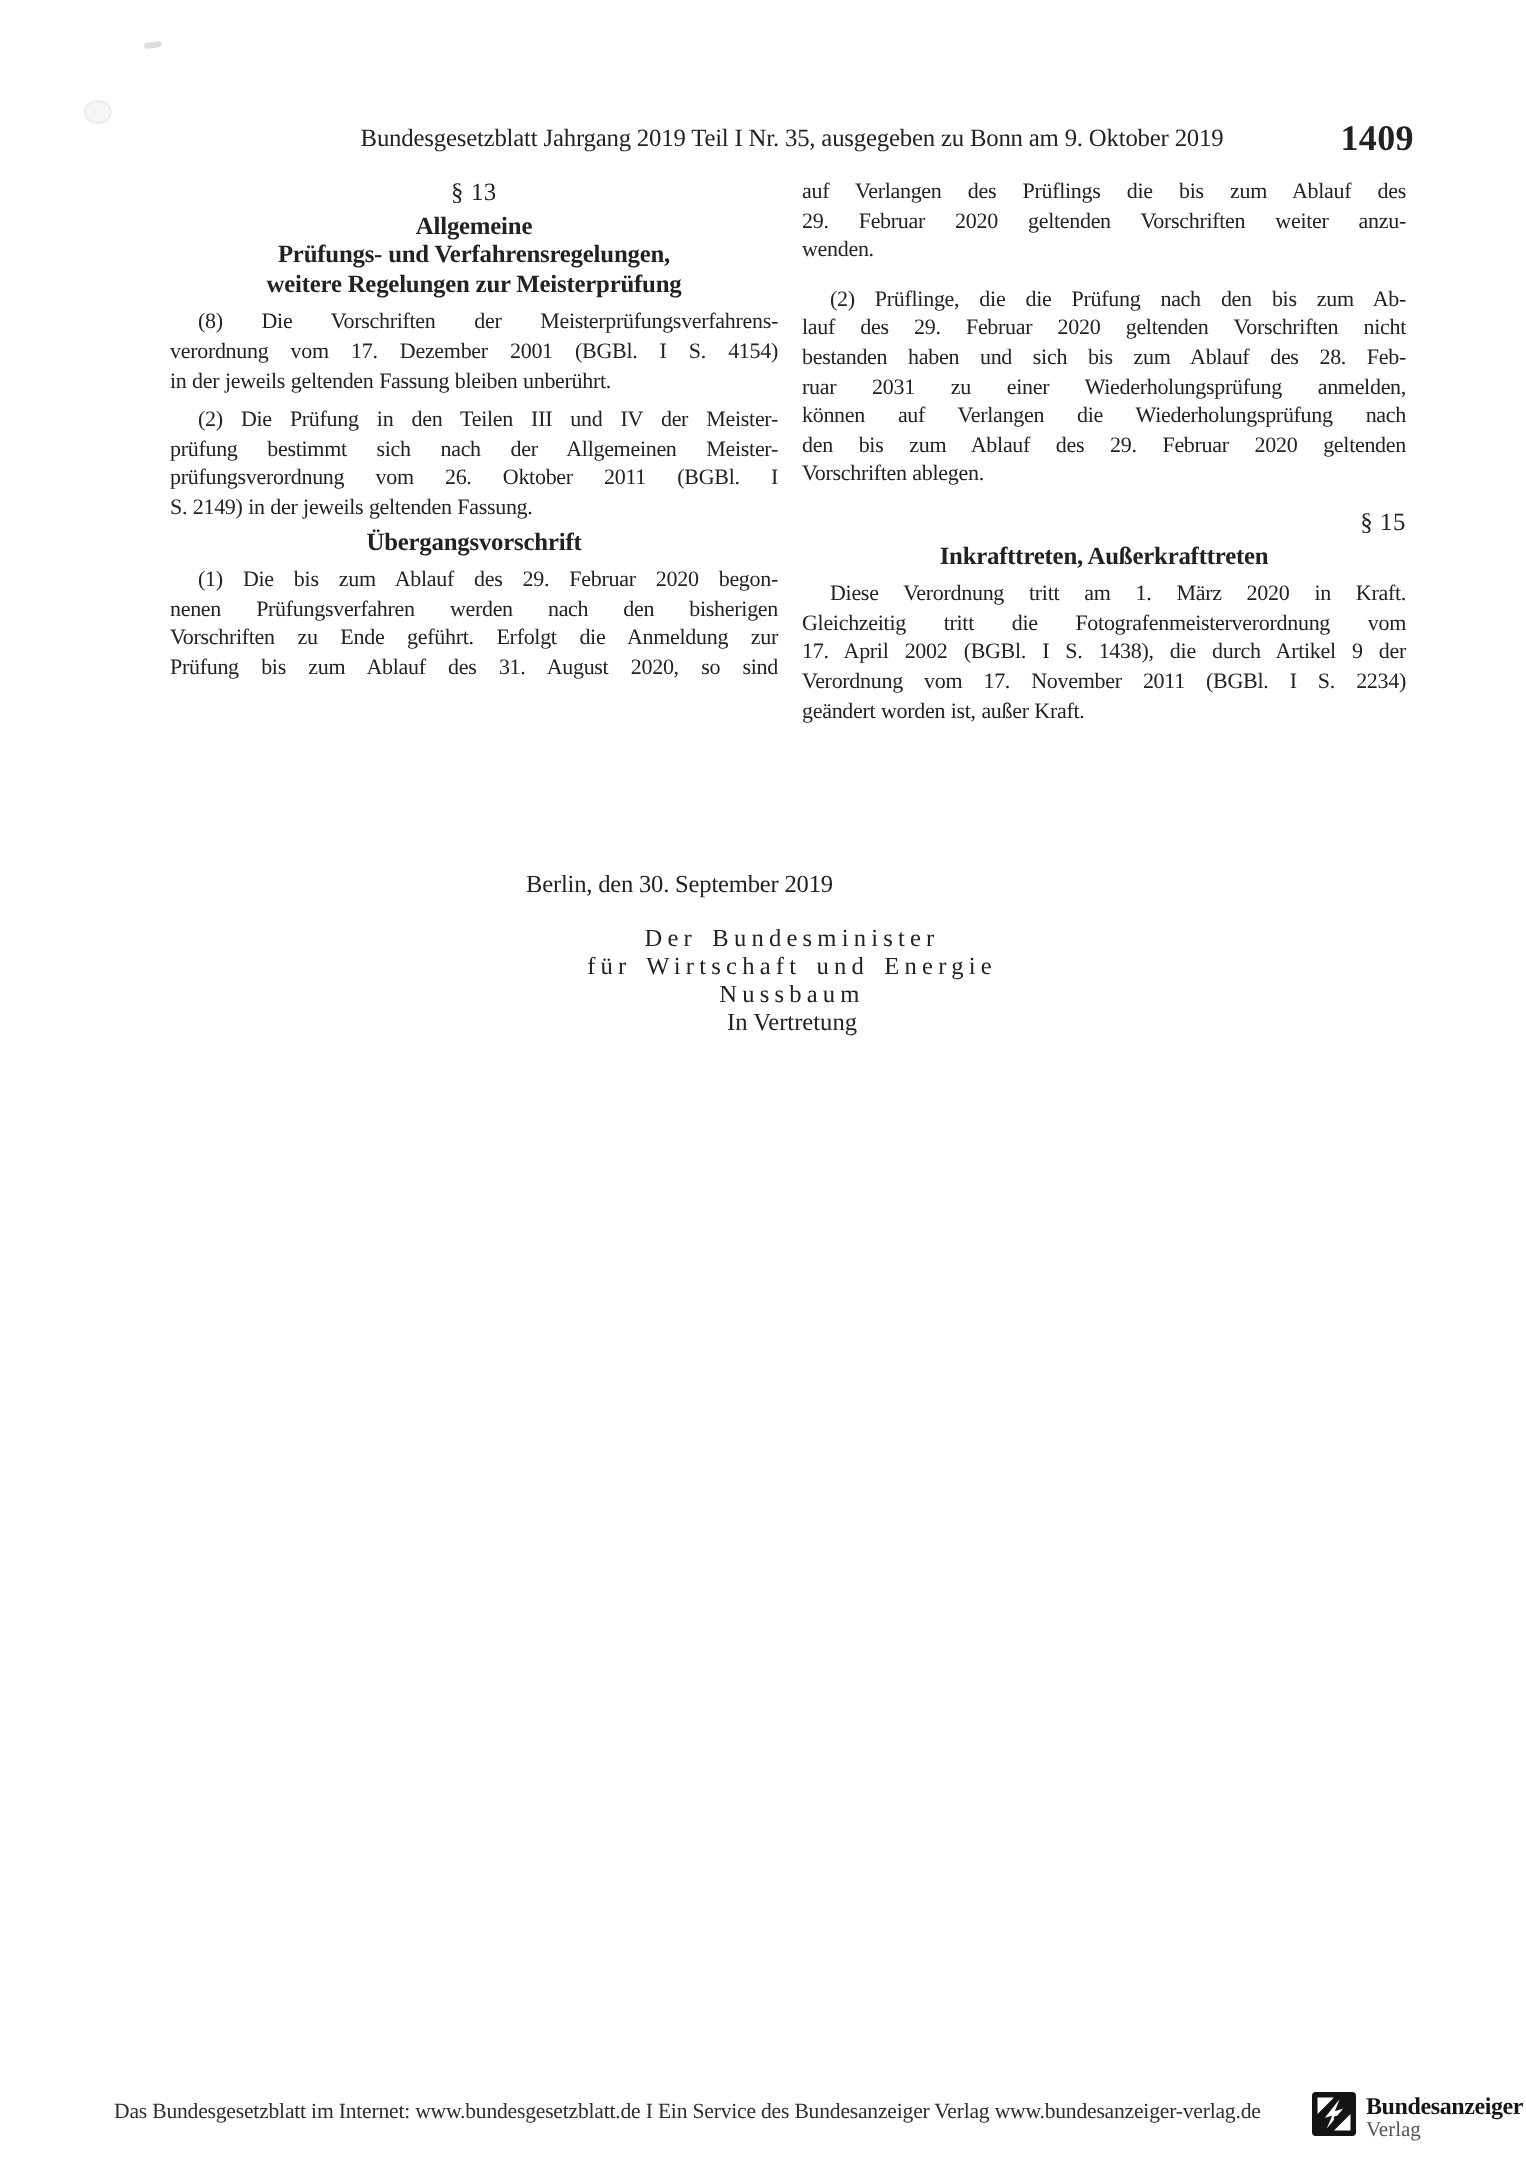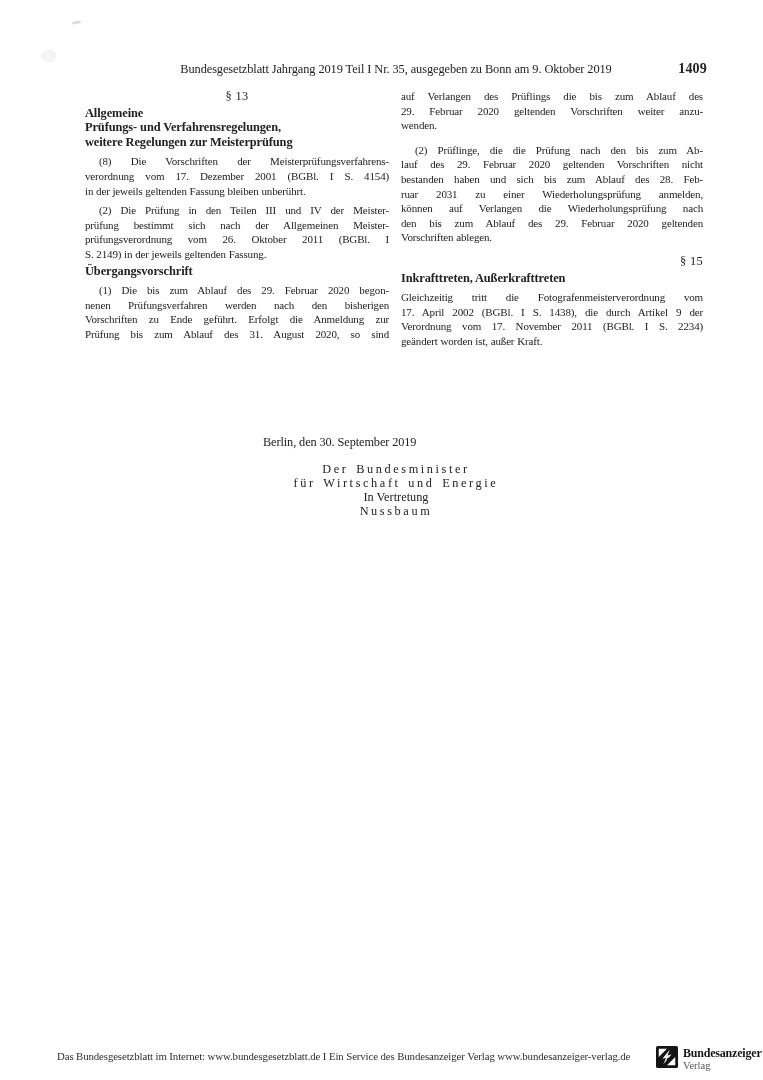--- a/index.html
+++ b/index.html
@@ -12,28 +12,28 @@
     color:#222222;
     overflow:hidden;
   }
   
   .artifact1{position:absolute;left:72px;top:21px;width:9px;height:3px;background:#dedede;border-radius:2px;transform:rotate(-8deg);}
   .artifact2{position:absolute;left:42px;top:50px;width:12px;height:10px;border:1px solid #ececec;border-radius:50%;background:#f6f6f6;}
 
   
   .header{position:absolute;left:85px;top:62px;width:622px;height:16px;}
   .header-title{display:block;text-align:center;font-size:12.4px;letter-spacing:-0.1px;line-height:15px;}
-  .header-pagenum{position:absolute;right:0;top:-1px;font-weight:bold;font-size:14px;line-height:16px;letter-spacing:0.2px;}
+  .header-pagenum{position:absolute;right:0;top:-1px;font-weight:bold;font-size:18px;line-height:16px;letter-spacing:0.2px;}
 
   
   .columns{position:absolute;left:85px;top:89px;width:622px;display:flex;gap:12px;}
   .col{width:304px;}
   .col.right{width:302px;}
   .sec-num{text-align:center;font-size:12.4px;line-height:14.6px;letter-spacing:0.3px;}
-  .sec-title{text-align:left;font-weight:bold;font-size:12.4px;line-height:14.6px;letter-spacing:-0.1px;}
+  .sec-title{text-align:center;font-weight:bold;font-size:12.4px;line-height:14.6px;letter-spacing:-0.1px;}
   .para{font-size:11px;letter-spacing:-0.15px;word-spacing:0.2px;}
   .pline{line-height:14.6px;height:14.6px;white-space:normal;}
   .pline.just{text-align:justify;text-align-last:justify;}
   .pline.indent{text-indent:14px;}
   .mt2{margin-top:2px;}  .mt5{margin-top:5px;}
   .mt9{margin-top:9px;text-align:right;}  .mt10{margin-top:10px;}
 
   
   .signature{position:absolute;left:85px;top:387px;width:622px;font-size:12.3px;margin-top:48px;}
   .place-date{margin-left:178px;line-height:14.6px;letter-spacing:-0.1px;}
@@ -99,35 +99,36 @@
           <div class="pline just">lauf des 29. Februar 2020 geltenden Vorschriften nicht</div>
           <div class="pline just">bestanden haben und sich bis zum Ablauf des 28. Feb-</div>
           <div class="pline just">ruar 2031 zu einer Wiederholungsprüfung anmelden,</div>
           <div class="pline just">können auf Verlangen die Wiederholungsprüfung nach</div>
           <div class="pline just">den bis zum Ablauf des 29. Februar 2020 geltenden</div>
           <div class="pline">Vorschriften ablegen.</div>
         </div>
       <div class="sec-num mt9">§ 15</div>
       <div class="sec-title mt2">Inkrafttreten, Außerkrafttreten</div>
       <div class="para mt5">
+          <div class="pline just indent">Diese Verordnung tritt am 1. März 2020 in Kraft.</div>
           <div class="pline just">Gleichzeitig tritt die Fotografenmeisterverordnung vom</div>
           <div class="pline just">17. April 2002 (BGBl. I S. 1438), die durch Artikel 9 der</div>
           <div class="pline just">Verordnung vom 17. November 2011 (BGBl. I S. 2234)</div>
           <div class="pline">geändert worden ist, außer Kraft.</div>
         </div>
     </div>
   </div>
 
   <div class="signature">
     <div class="place-date">Berlin, den 30. September 2019</div>
     <div class="sig-lines">
         <div class="sig-line spaced">Der Bundesminister</div>
         <div class="sig-line spaced">für Wirtschaft und Energie</div>
+        <div class="sig-line spaced">Nussbaum</div>
         <div class="sig-line">In Vertretung</div>
-        <div class="sig-line spaced">Nussbaum</div>
       </div>
   </div>
 
   <div class="footer-text">Das Bundesgesetzblatt im Internet: www.bundesgesetzblatt.de I Ein Service des Bundesanzeiger Verlag www.bundesanzeiger-verlag.de</div>
 
   <div class="publisher">
     <svg class="publisher-logo" viewBox="0 0 24 24" xmlns="http://www.w3.org/2000/svg">
       <rect x="0" y="0" width="24" height="24" rx="2" fill="#141414"></rect>
       <polygon points="3,3 12,3 3,12" fill="#ffffff"></polygon>
       <polygon points="21,12 21,21 12,21" fill="#ffffff"></polygon>

